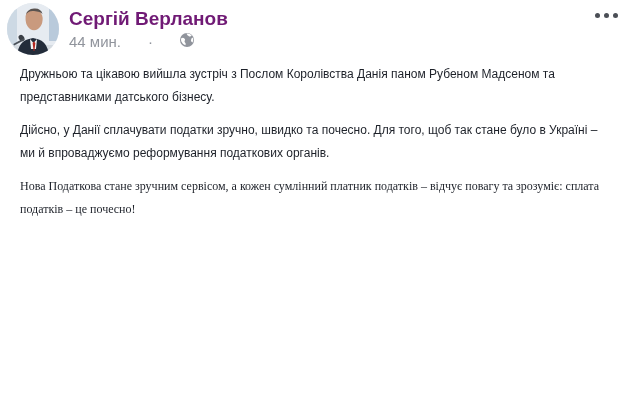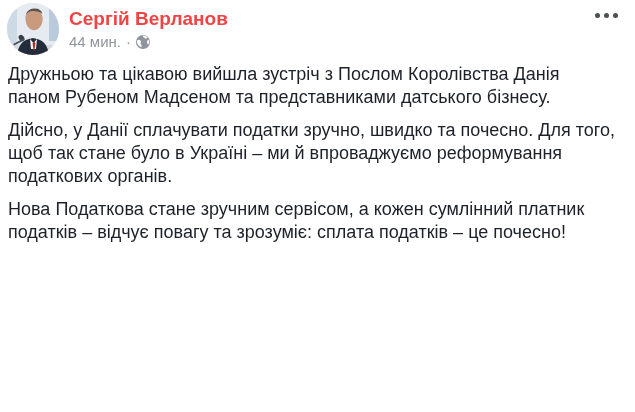--- a/index.html
+++ b/index.html
@@ -35,34 +35,35 @@
     flex: 0 0 52px;
     cursor: pointer;
     background: #e3e9ef;
   }
   .avatar svg { display: block; width: 100%; height: 100%; }
   .header-info {
     margin-left: 10px;
     padding-top: 5px;
   }
   .author-name {
-    color: #ef4444;
+    color: #701a75;
     font-weight: bold;
     font-size: 19px;
     line-height: 22px;
     text-decoration: none;
     cursor: pointer;
   }
   .meta-row {
     display: flex;
-    align-items: center;
+    align-items: flex-start;
     margin-top: 3px;
     color: #90949c;
     font-size: 15px;
     line-height: 18px;
+    gap: 22px;
   }
   .meta-sep {
     margin: 0 5px;
     font-size: 15px;
   }
   .globe-icon svg { display: block; }
   .menu-button {
     position: absolute;
     top: 9px;
     right: 15px;
@@ -76,27 +77,28 @@
   .menu-button .dot {
     width: 5px;
     height: 5px;
     border-radius: 50%;
     background: #4b4f56;
   }
   
   .post-content {
     padding: 8px 20px 0 8px;
     color: #1d2129;
-    font-size: 18px;
+    font-size: 12px;
     line-height: 23px;
+    margin-left: 12px;
   }
   .post-content p {
     margin: 0 0 10px 0;
   }
-  .post-content p:last-child { margin-bottom: 0; }
+  .post-content p:last-child { margin-bottom: 0; font-family: Liberation Serif, serif; }
 </style>
 </head>
 <body>
 
 <div class="post">
 
   <div class="post-header">
 
     <div class="avatar">
       <svg viewBox="0 0 52 52" aria-hidden="true">

